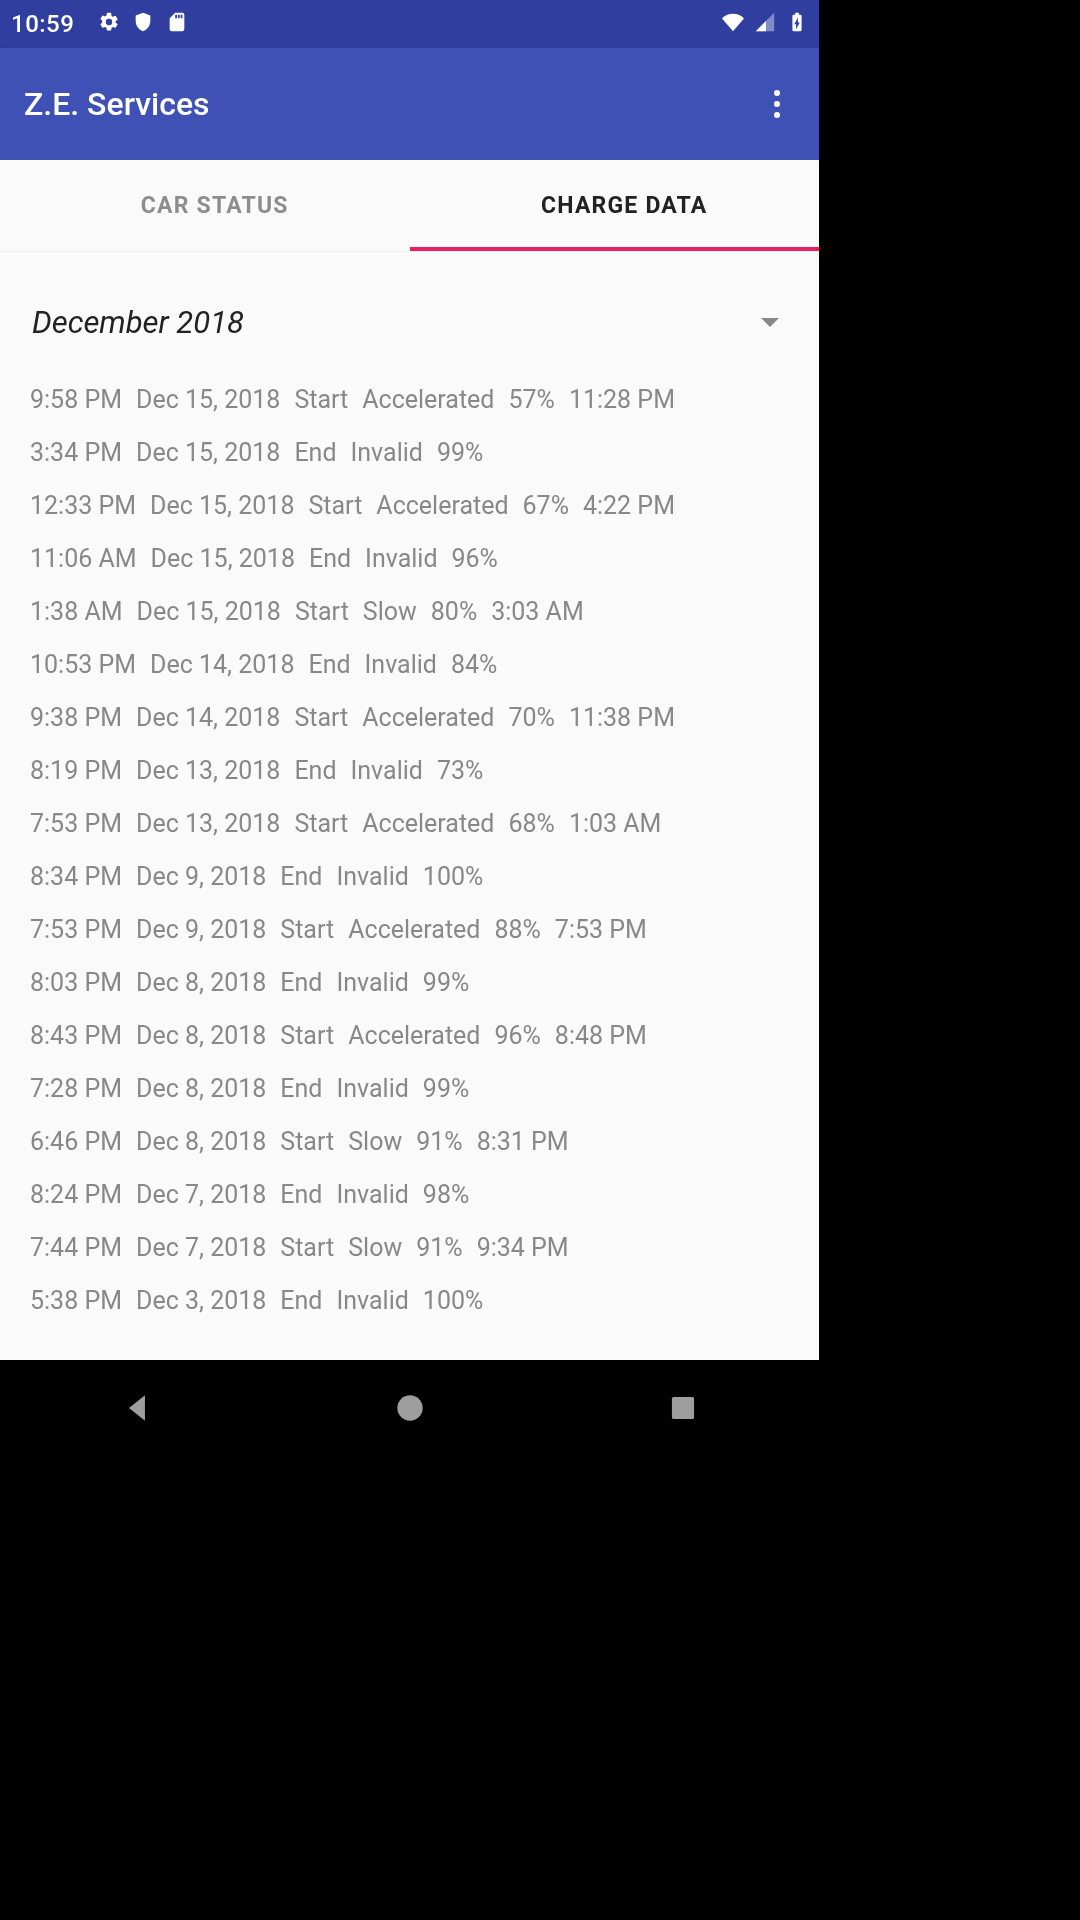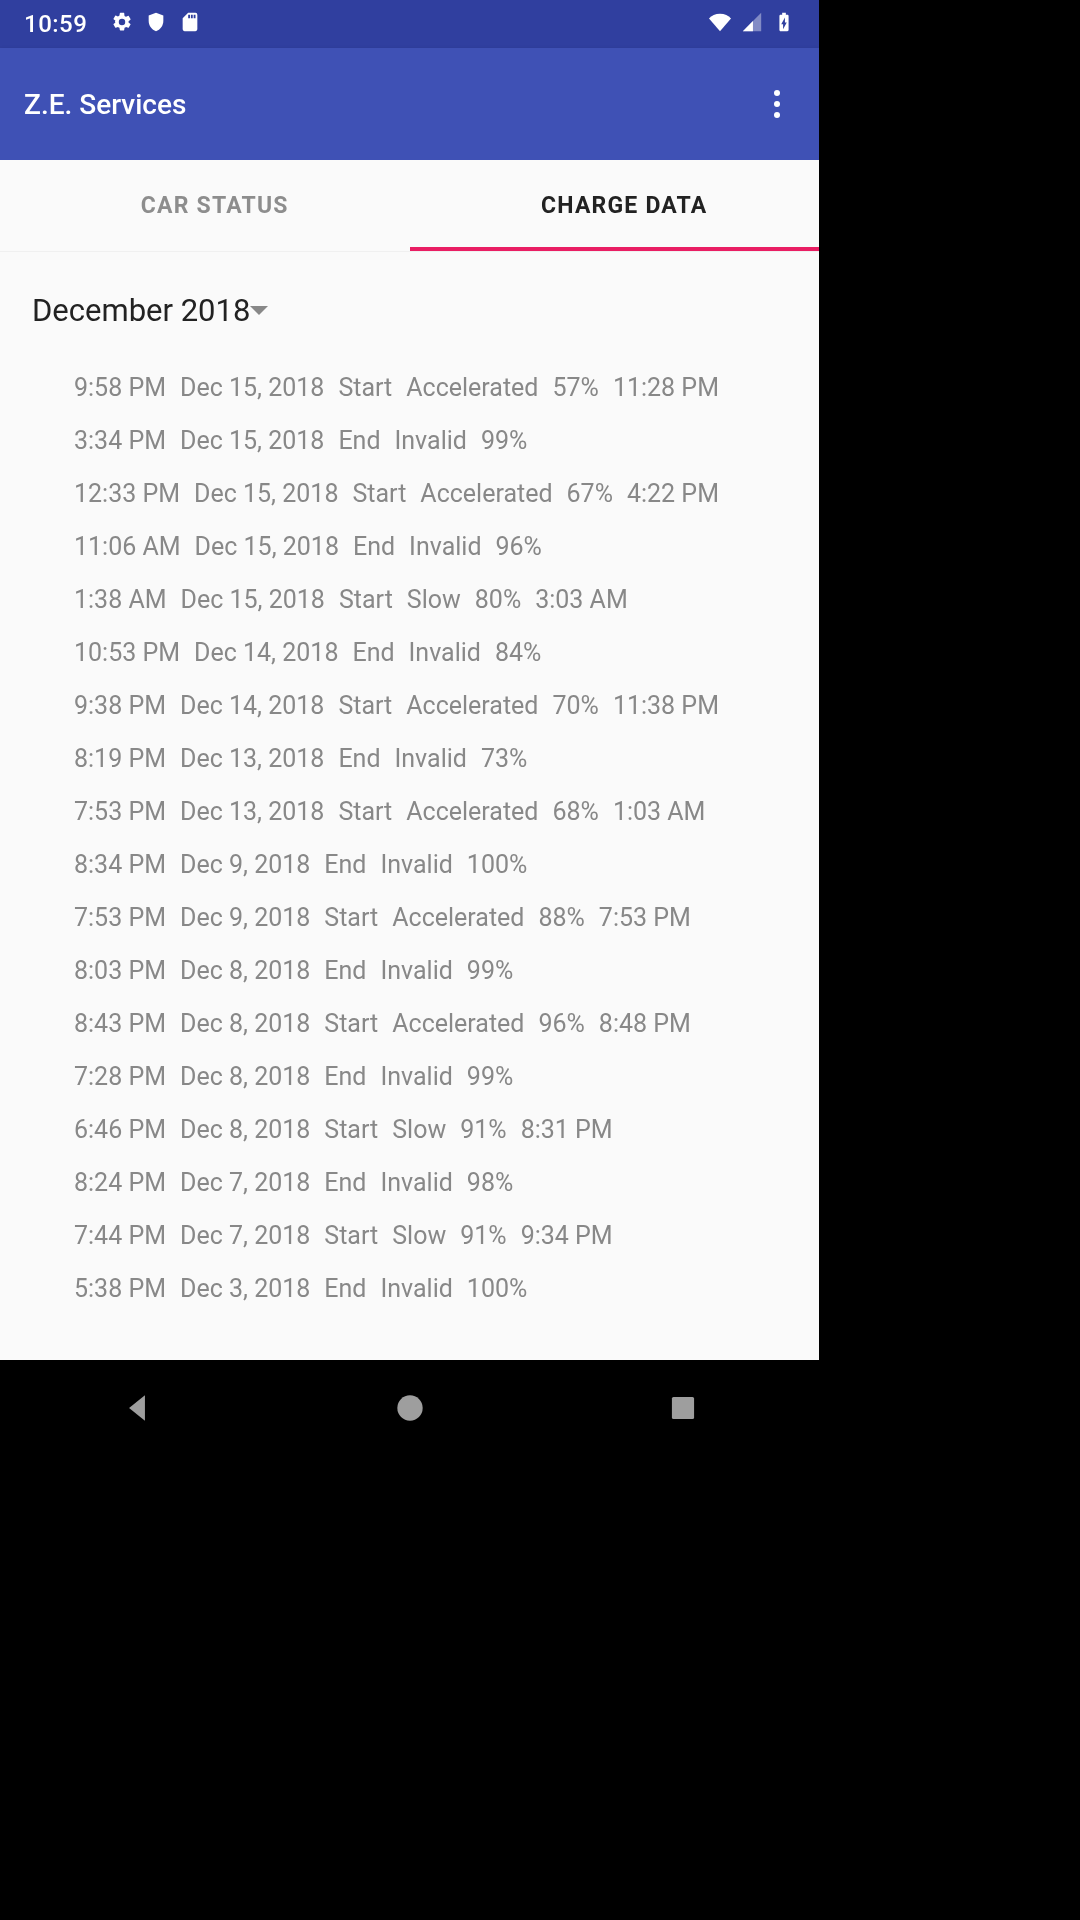--- a/index.html
+++ b/index.html
@@ -1,36 +1,36 @@
 <!DOCTYPE html>
 <html><head>
   <meta charset="utf-8">
   <style>
     * { margin: 0; padding: 0; box-sizing: border-box; font-family: Roboto, "Segoe UI", Arial, sans-serif; }
     body { width: 819px; height: 1455px; background: #000; overflow: hidden; }
     .screen { width: 819px; height: 1360px; background: #fafafa; display: flex; flex-direction: column; }
-    .statusbar { height: 48px; background: #303F9F; display: flex; align-items: center; padding: 0 24px; color: #fff; }
+    .statusbar { height: 48px; background: #303F9F; display: flex; align-items: center; padding: 0 11px; color: #fff; }
     .statusbar-left { display: flex; align-items: center; gap: 16px; }
     .statusbar-time { font-size: 24px; font-weight: 500; letter-spacing: 0.5px; }
     .statusbar-icons-left .si { width: 22px; height: 22px; display: inline-flex; margin-left: 8px; }
     .statusbar-spacer { flex: 1; }
     .statusbar-icons-right .si { width: 22px; height: 22px; display: inline-flex; margin-left: 6px; }
     .appbar { height: 112px; background: #3F51B5; display: flex; align-items: center; padding: 0 24px; color: #fff; box-shadow: 0 2px 4px rgba(0,0,0,0.25); }
-    .appbar-title { font-size: 28px; font-weight: 500; flex: 1; }
+    .appbar-title { font-size: 32px; font-weight: 500; flex: 1; }
     .overflow-btn { width: 36px; height: 36px; display: flex; flex-direction: column; align-items: center; justify-content: center; gap: 5px; }
     .overflow-btn span { width: 6px; height: 6px; background: #fff; border-radius: 50%; }
     .tabs { display: flex; background: #fafafa; height: 92px; border-bottom: 1px solid rgba(0,0,0,0.04); }
     .tab { flex: 1; display: flex; align-items: center; justify-content: center; font-size: 23px; font-weight: 700; letter-spacing: 1.2px; color: rgba(68,68,68,0.6); position: relative; padding-left: 20px; }
     .tab.active { color: #222; text-align: right; }
     .tab.active::after { content: ""; position: absolute; bottom: 0; left: 0; right: 0; height: 4px; background: #E91E63; }
     .content { flex: 1; overflow: hidden; padding: 24px 28px 0; }
-    .month-header { display: flex; align-items: center; margin: 16px 4px 32px; }
+    .month-header { display: flex; align-items: center; justify-content: space-between; margin: 28px 4px 32px; font-style: italic; }
     .month-header-text { font-size: 31px; color: #222; font-weight: 400; }
     .month-caret { width: 0; height: 0; border-left: 9px solid transparent; border-right: 9px solid transparent; border-top: 9px solid #888; margin-right: 8px; }
-    .rows { display: flex; flex-direction: column; margin-left: 44px; }
+    .rows { display: flex; flex-direction: column; }
     .row { display: flex; flex-wrap: nowrap; align-items: baseline; font-size: 25px; color: #888; padding: 12px 2px; gap: 14px; white-space: nowrap; font-weight: 400; }
     .navbar { height: 95px; background: #000; display: flex; align-items: center; justify-content: space-around; }
     .nav-icon { width: 38px; height: 38px; display: flex; align-items: center; justify-content: center; }
     svg { fill: currentColor; }
     .nav-icon svg { color: #9e9e9e; }
   </style>
 </head>
 <body>
 
 <div class="screen">

